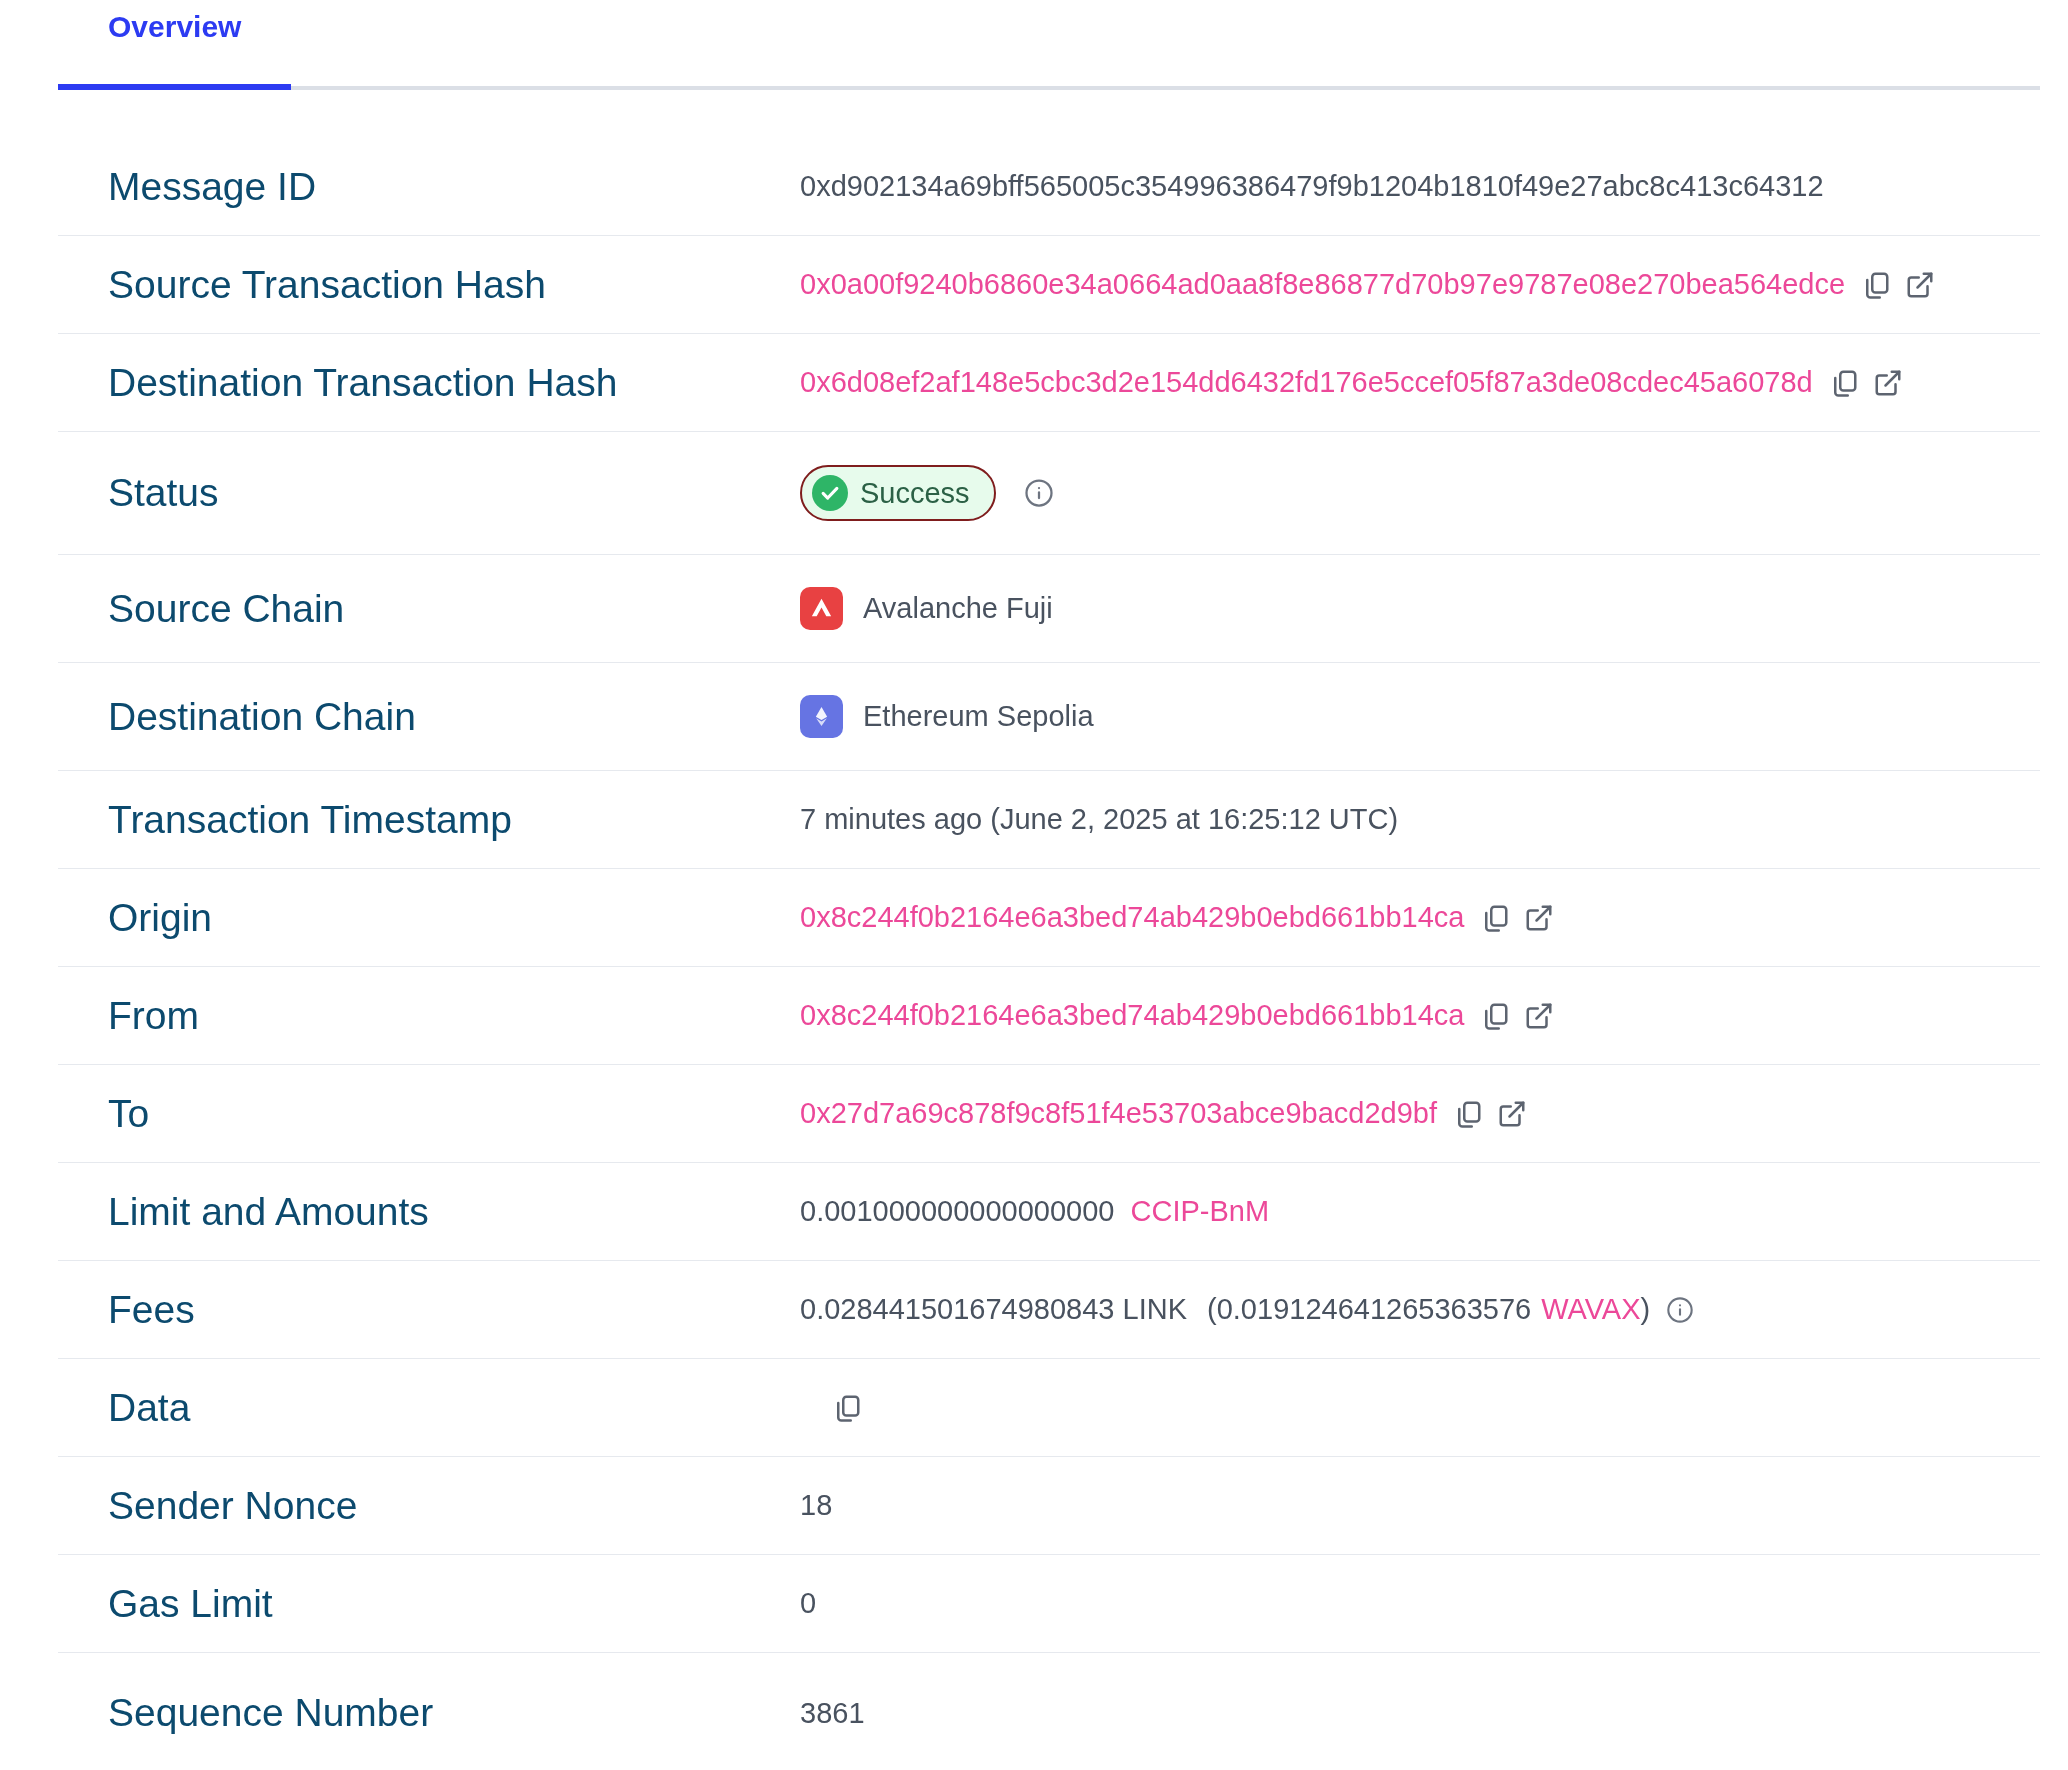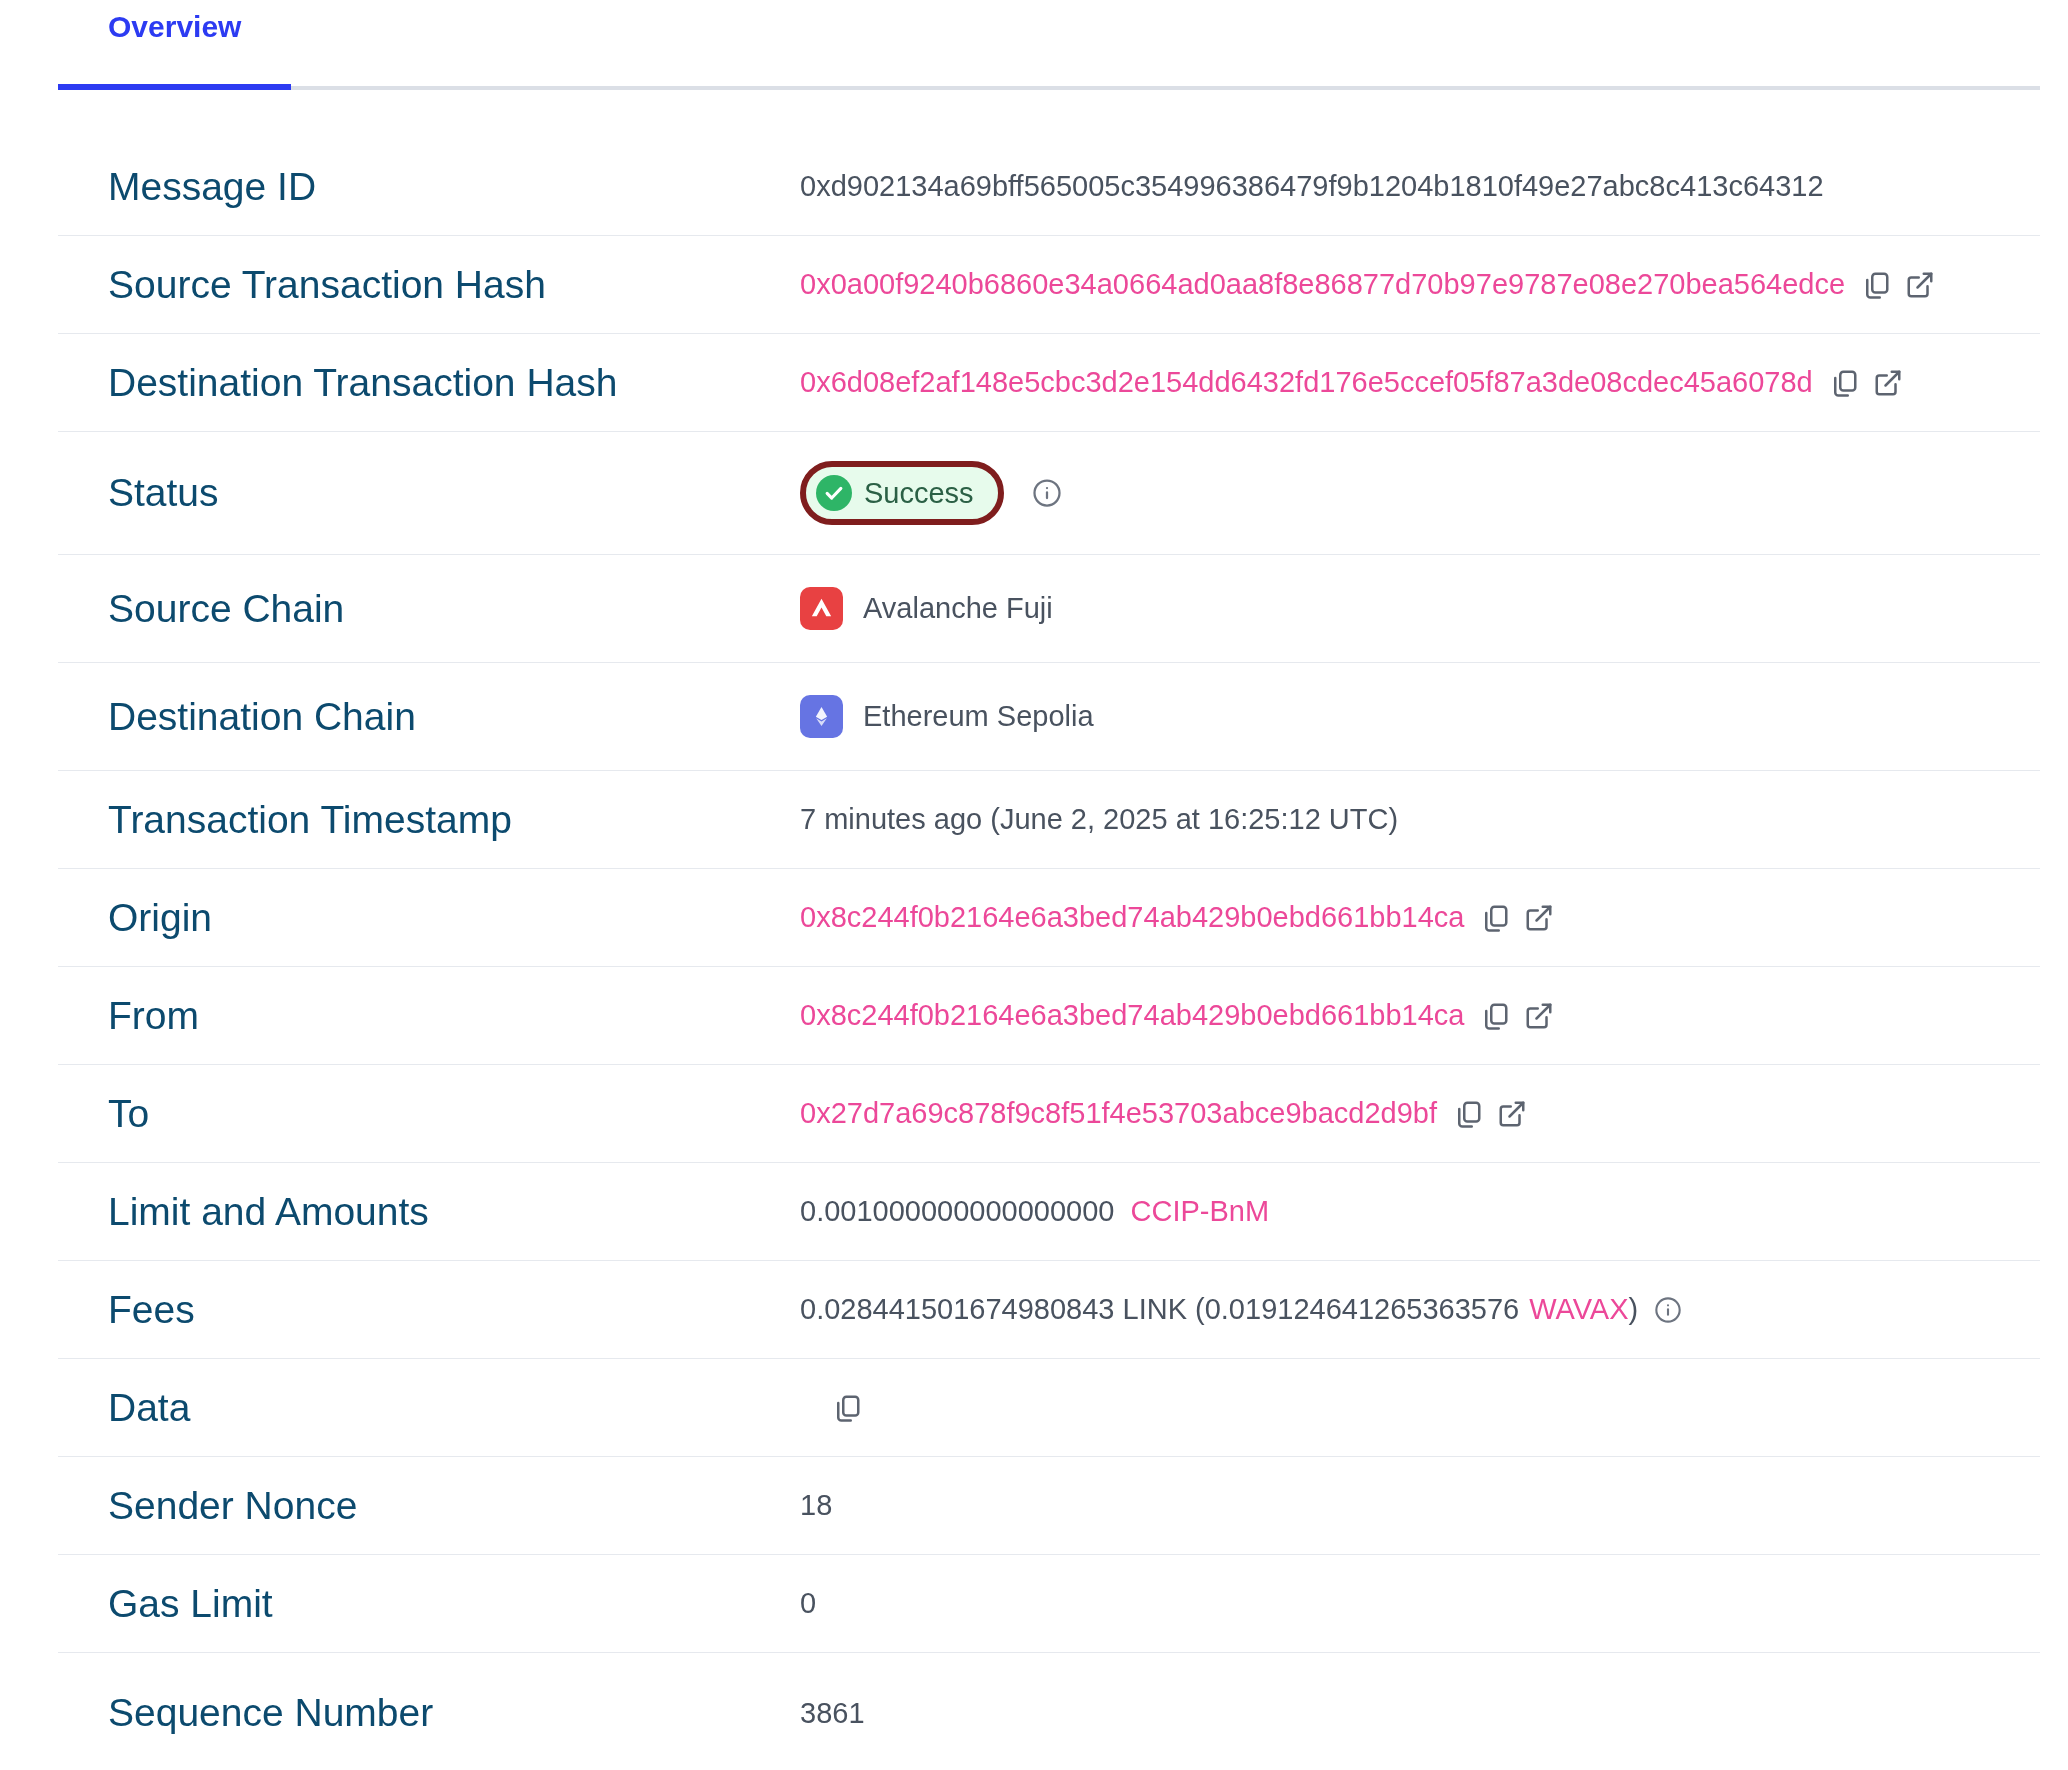--- a/index.html
+++ b/index.html
@@ -64,21 +64,21 @@
     cursor: pointer;
     color: #5d6470;
   }
   .icon-btn + .icon-btn { margin-left: 14px; }
   .icon-btn svg { display: block; }
   
   .status-badge {
     display: inline-flex;
     align-items: center;
     background: #e7fbec;
-    border: 6px solid #7f1d1d;
+    border: 2px solid #7f1d1d;
     border-radius: 999px;
     padding: 8px 24px 8px 10px;
     gap: 12px;
   }
   .status-badge .check-circle {
     width: 36px; height: 36px;
     border-radius: 50%;
     background: #2eb567;
     display: inline-flex;
     align-items: center;
@@ -98,21 +98,21 @@
     align-items: center;
     justify-content: center;
     margin-right: 20px;
     flex: 0 0 auto;
   }
   .chain-icon.avax { background: #e84142; }
   .chain-icon.eth  { background: #6674e3; }
   
   .gap-sm { margin-right: 10px; }
   .gap-md { margin-right: 16px; }
-  .gap-lg { margin-right: 8px; }
+  .gap-lg { margin-right: 20px; }
   .data-copy-offset { margin-left: 32px; }
 </style>
 </head>
 <body>
 
 <div class="tabs-bar">
   <div class="tab">Overview</div>
 </div>
 
 <div class="detail-table">

